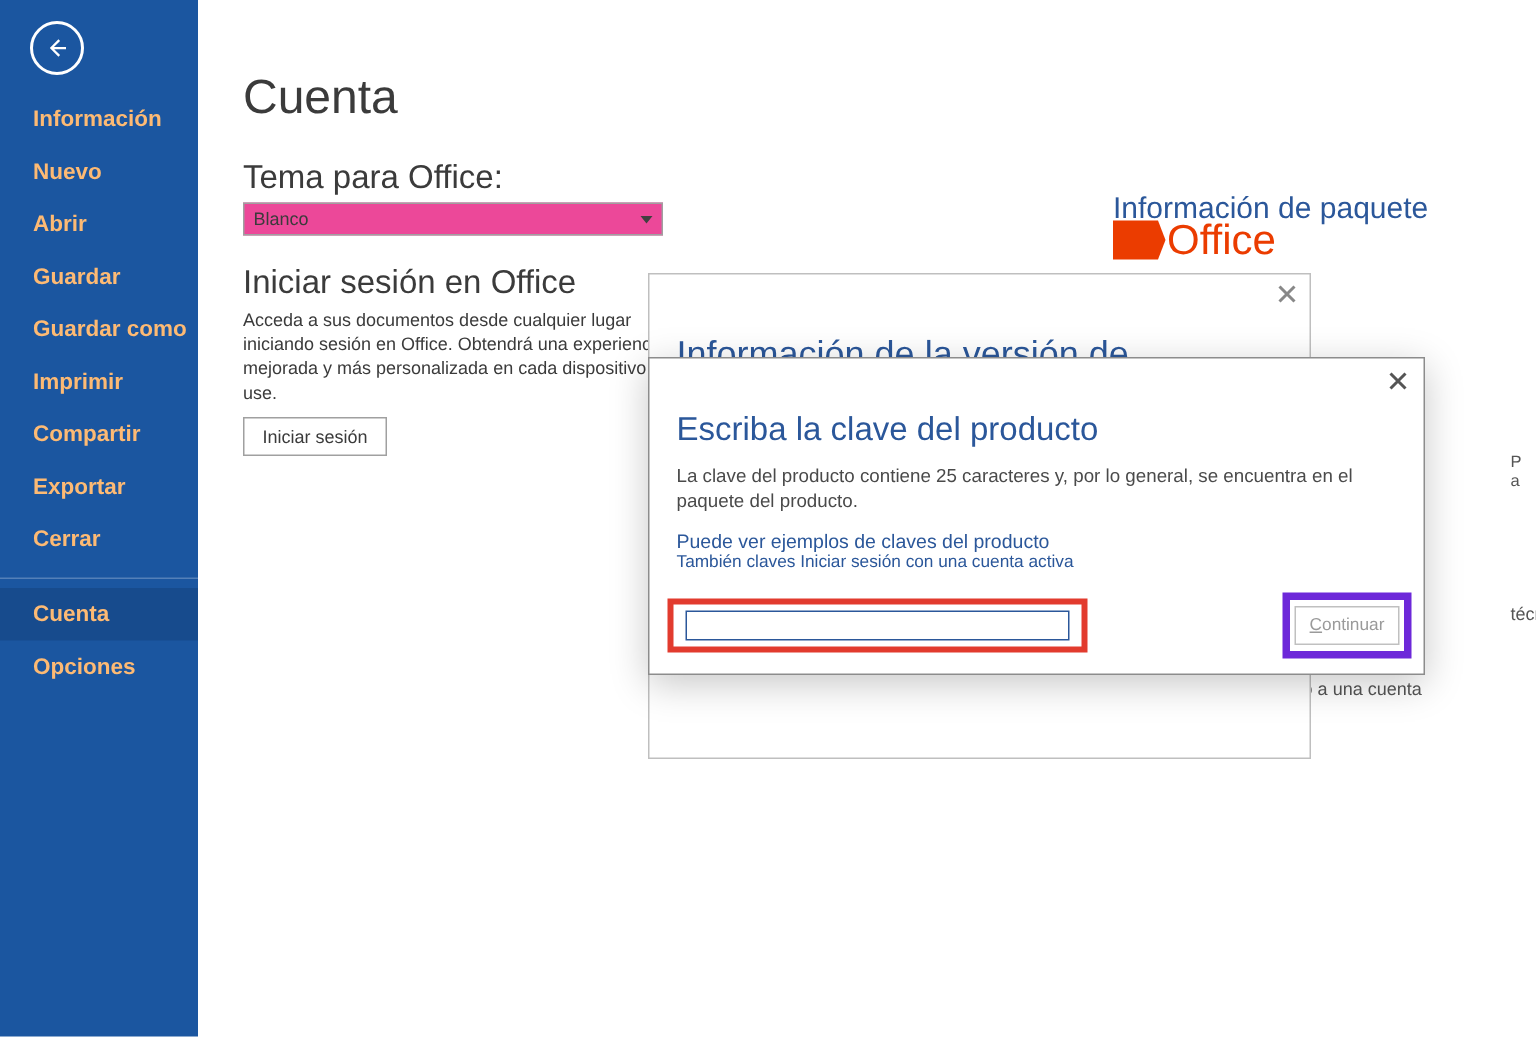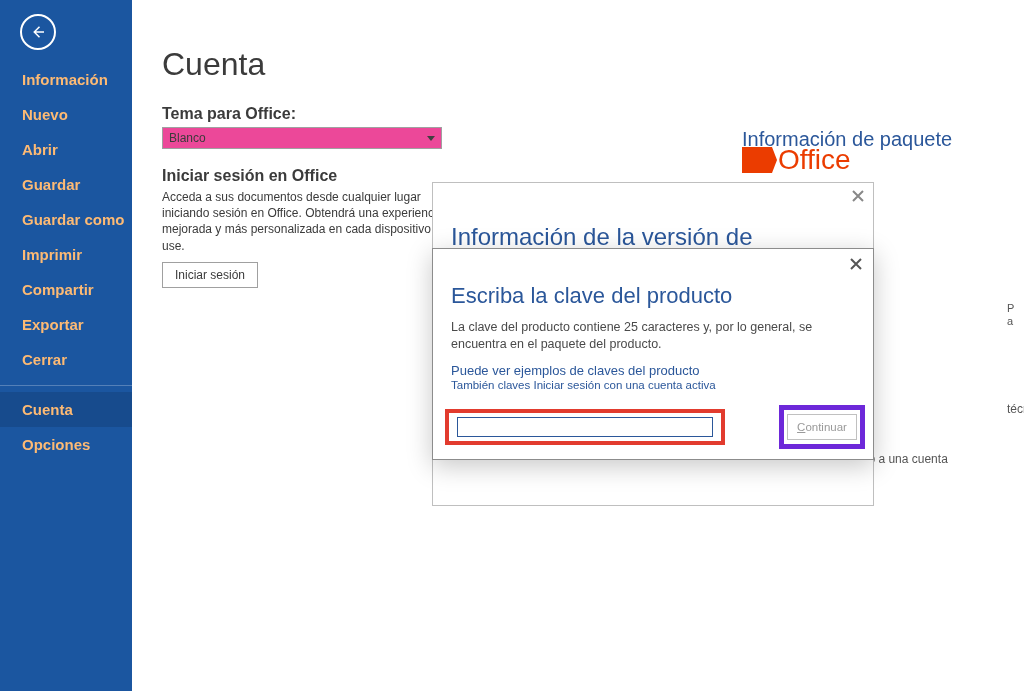--- a/index.html
+++ b/index.html
@@ -26,21 +26,21 @@
     cursor: pointer; color: #fdba74;
   }
   .side-item.selected { background: #174b8d; }
   .side-divider { height:1px; background: rgba(255,255,255,.25); margin: 8px 0 6px 0; }
 
   .main {
     position: absolute; left: 132px; top: 0; right: 0; bottom: 0;
     background: #fff; padding: 46px 0 0 30px;
   }
   h1.page-title { font-size: 32px; font-weight: 300; color: #3b3b3b; margin-bottom: 22px; }
-  .subhead { font-size: 16px; font-weight: 700; color: #3b3b3b; margin-bottom: 4px; }
+  .subhead { font-size: 22px; font-weight: 400; color: #3b3b3b; margin-bottom: 4px; }
   .theme-select {
     width: 280px; height: 22px; border: 1px solid #a0a0a0; font-size: 12px;
     padding: 0 20px 0 6px; background: #ec4899; position: relative; line-height: 20px;
     color: #3b3b3b; cursor: pointer;
   }
   .theme-select::after {
     content: ""; position: absolute; right: 6px; top: 8px;
     border-left: 4px solid transparent; border-right: 4px solid transparent;
     border-top: 5px solid #404040;
   }
@@ -89,21 +89,21 @@
     position:absolute; left:18px; top:40px; font-size:24px; color:#2b579a; font-weight:300;
   }
 
   .skype-stub {
     position:absolute; left:875px; top:302px; width:16px; height:40px; overflow:hidden;
     font-size:11px; color:#555; line-height:1.2;
   }
 
   
   .key-dialog {
-    position:absolute; left:432px; top:248px; width:442px; height:212px;
+    position:absolute; left:432px; top:238px; width:518px; height:212px;
     border:1px solid #8c8c8c; background:#fff;
     box-shadow: 0 6px 24px rgba(0,0,0,.22);
   }
   .key-dialog .close2 {
     position:absolute; right:10px; top:8px; width:14px; height:14px; cursor:pointer;
   }
   .key-dialog h2 {
     position:absolute; left:18px; top:34px; font-size:22px; color:#2b579a; font-weight:400;
   }
   .key-dialog .desc {

